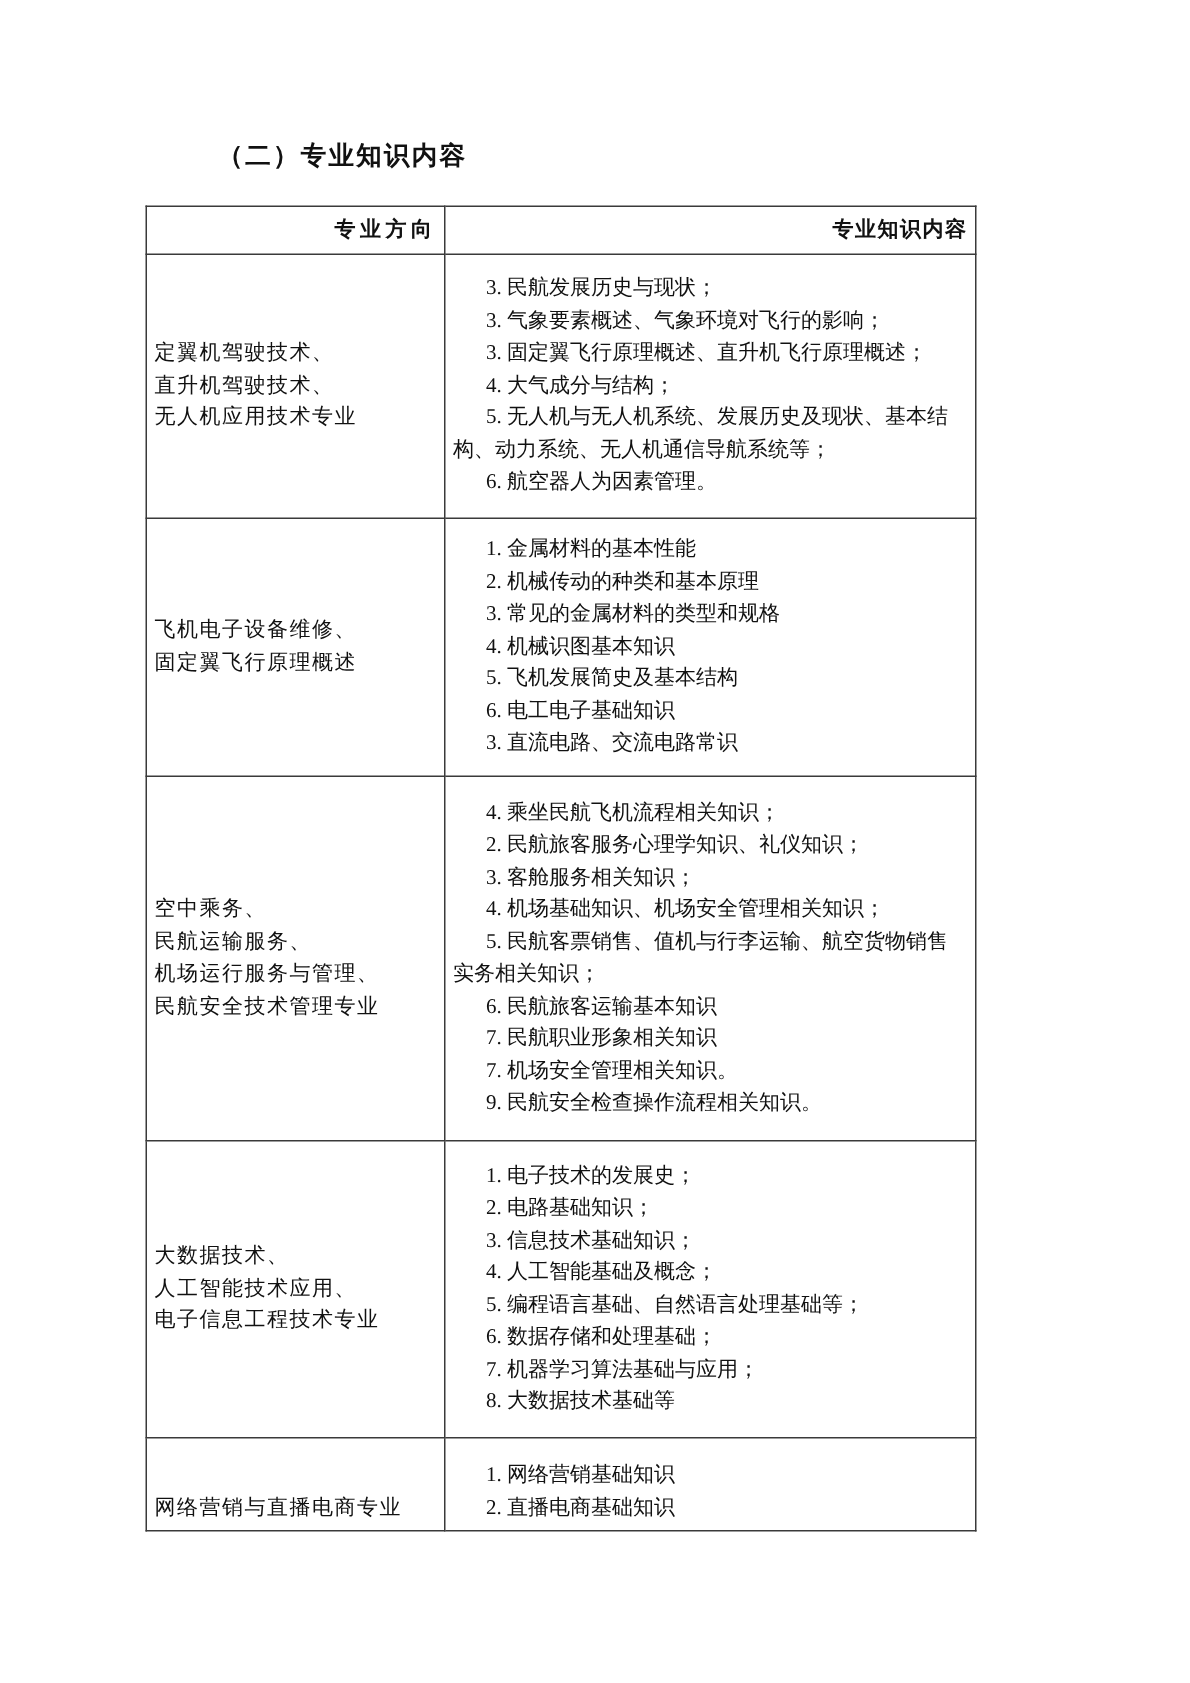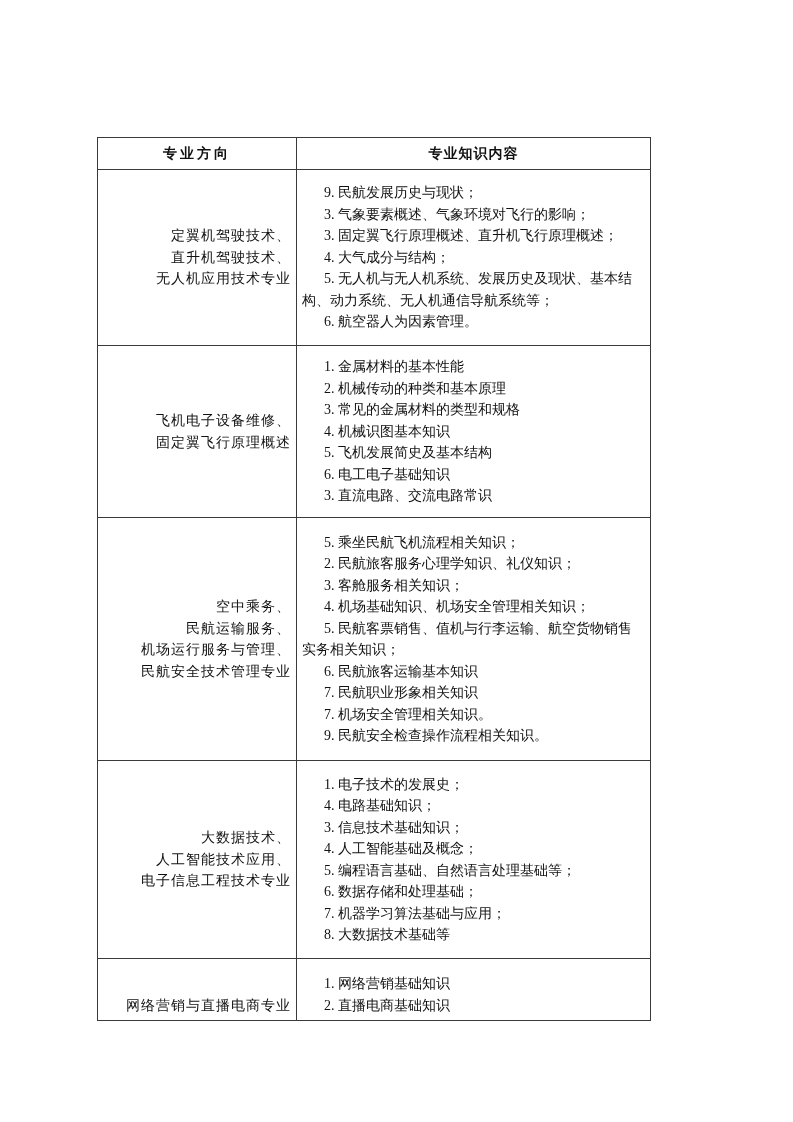--- a/index.html
+++ b/index.html
@@ -40,71 +40,72 @@
     border: 1px solid #3a3a3a;
     vertical-align: middle;
     font-size: 14px;
     line-height: 21.5px;
     padding: 2px 5px;
   }
   thead tr { height: 32px; }
   th {
     font-weight: bold;
     font-size: 17px;
-    text-align: center;
+    text-align: right;
     white-space: nowrap;
   }
   th.h-dir { padding-left: 42px; letter-spacing: 3px; }
   th.h-content { padding-left: 24px; letter-spacing: 1px; margin-left: 13px; }
 
   tbody tr:nth-child(1) { height: 176px; }
   tbody tr:nth-child(2) { height: 172px; }
   tbody tr:nth-child(3) { height: 243px; }
   tbody tr:nth-child(4) { height: 198px; }
   tbody tr:nth-child(5) { height: 62px; }
 
   td.cell-direction {
-    text-align: right;
+    text-align: left;
     letter-spacing: 1px;
     padding: 2px 4px;
   }
   td.cell-content {
     padding: 2px 6px;
   }
   .item-line {
     text-indent: 22px;
   }
   
   tbody tr:nth-child(5) td { vertical-align: bottom; padding-bottom: 4px; }
 </style>
 </head>
 <body>
 
 <div class="page">
+  <h2 class="section-title">（二）专业知识内容</h2>
 
   <table class="ktable">
     <colgroup>
         <col class="c1">
         <col class="c2">
       </colgroup>
     <thead>
       <tr>
         <th class="h-dir">专业方向</th>
         <th class="h-content">专业知识内容</th>
       </tr>
     </thead>
     <tbody id="table-body">
         <tr>
     <td class="cell-direction">
             <div class="dir-line">定翼机驾驶技术、</div>
             <div class="dir-line">直升机驾驶技术、</div>
             <div class="dir-line">无人机应用技术专业</div>
           </td>
     <td class="cell-content">
-            <div class="item-line">9. 民航发展历史与现状；</div>
+            <div class="item-line">3. 民航发展历史与现状；</div>
             <div class="item-line">3. 气象要素概述、气象环境对飞行的影响；</div>
             <div class="item-line">3. 固定翼飞行原理概述、直升机飞行原理概述；</div>
             <div class="item-line">4. 大气成分与结构；</div>
             <div class="item-line">5. 无人机与无人机系统、发展历史及现状、基本结构、动力系统、无人机通信导航系统等；</div>
             <div class="item-line">6. 航空器人为因素管理。</div>
           </td>
   </tr>
         <tr>
     <td class="cell-direction">
             <div class="dir-line">飞机电子设备维修、</div>
@@ -121,40 +122,40 @@
           </td>
   </tr>
         <tr>
     <td class="cell-direction">
             <div class="dir-line">空中乘务、</div>
             <div class="dir-line">民航运输服务、</div>
             <div class="dir-line">机场运行服务与管理、</div>
             <div class="dir-line">民航安全技术管理专业</div>
           </td>
     <td class="cell-content">
-            <div class="item-line">5. 乘坐民航飞机流程相关知识；</div>
+            <div class="item-line">4. 乘坐民航飞机流程相关知识；</div>
             <div class="item-line">2. 民航旅客服务心理学知识、礼仪知识；</div>
             <div class="item-line">3. 客舱服务相关知识；</div>
             <div class="item-line">4. 机场基础知识、机场安全管理相关知识；</div>
             <div class="item-line">5. 民航客票销售、值机与行李运输、航空货物销售实务相关知识；</div>
             <div class="item-line">6. 民航旅客运输基本知识</div>
             <div class="item-line">7. 民航职业形象相关知识</div>
             <div class="item-line">7. 机场安全管理相关知识。</div>
             <div class="item-line">9. 民航安全检查操作流程相关知识。</div>
           </td>
   </tr>
         <tr>
     <td class="cell-direction">
             <div class="dir-line">大数据技术、</div>
             <div class="dir-line">人工智能技术应用、</div>
             <div class="dir-line">电子信息工程技术专业</div>
           </td>
     <td class="cell-content">
             <div class="item-line">1. 电子技术的发展史；</div>
-            <div class="item-line">4. 电路基础知识；</div>
+            <div class="item-line">2. 电路基础知识；</div>
             <div class="item-line">3. 信息技术基础知识；</div>
             <div class="item-line">4. 人工智能基础及概念；</div>
             <div class="item-line">5. 编程语言基础、自然语言处理基础等；</div>
             <div class="item-line">6. 数据存储和处理基础；</div>
             <div class="item-line">7. 机器学习算法基础与应用；</div>
             <div class="item-line">8. 大数据技术基础等</div>
           </td>
   </tr>
         <tr>
     <td class="cell-direction">

